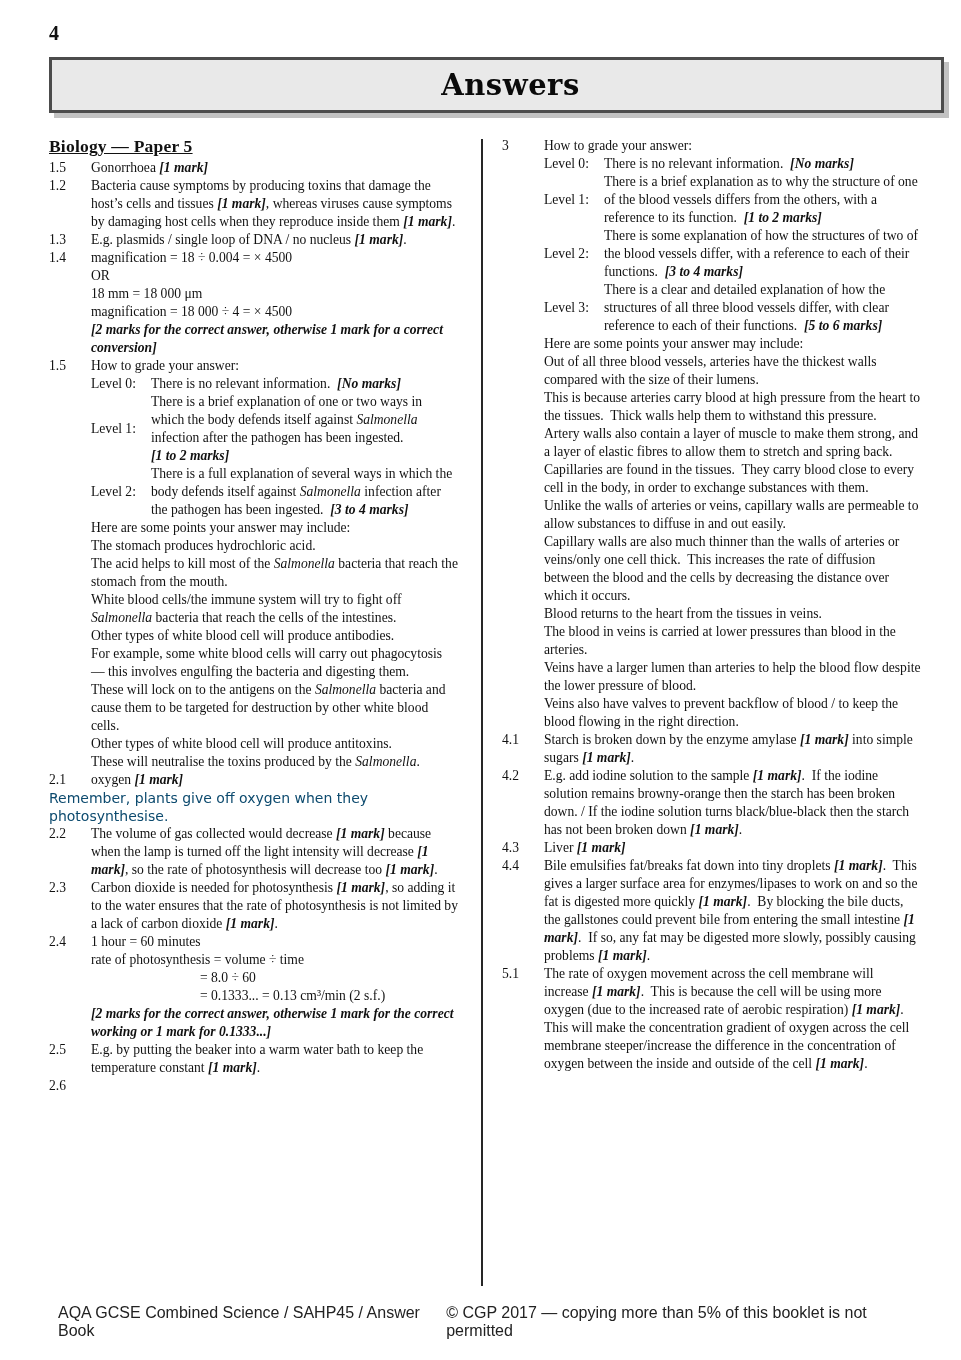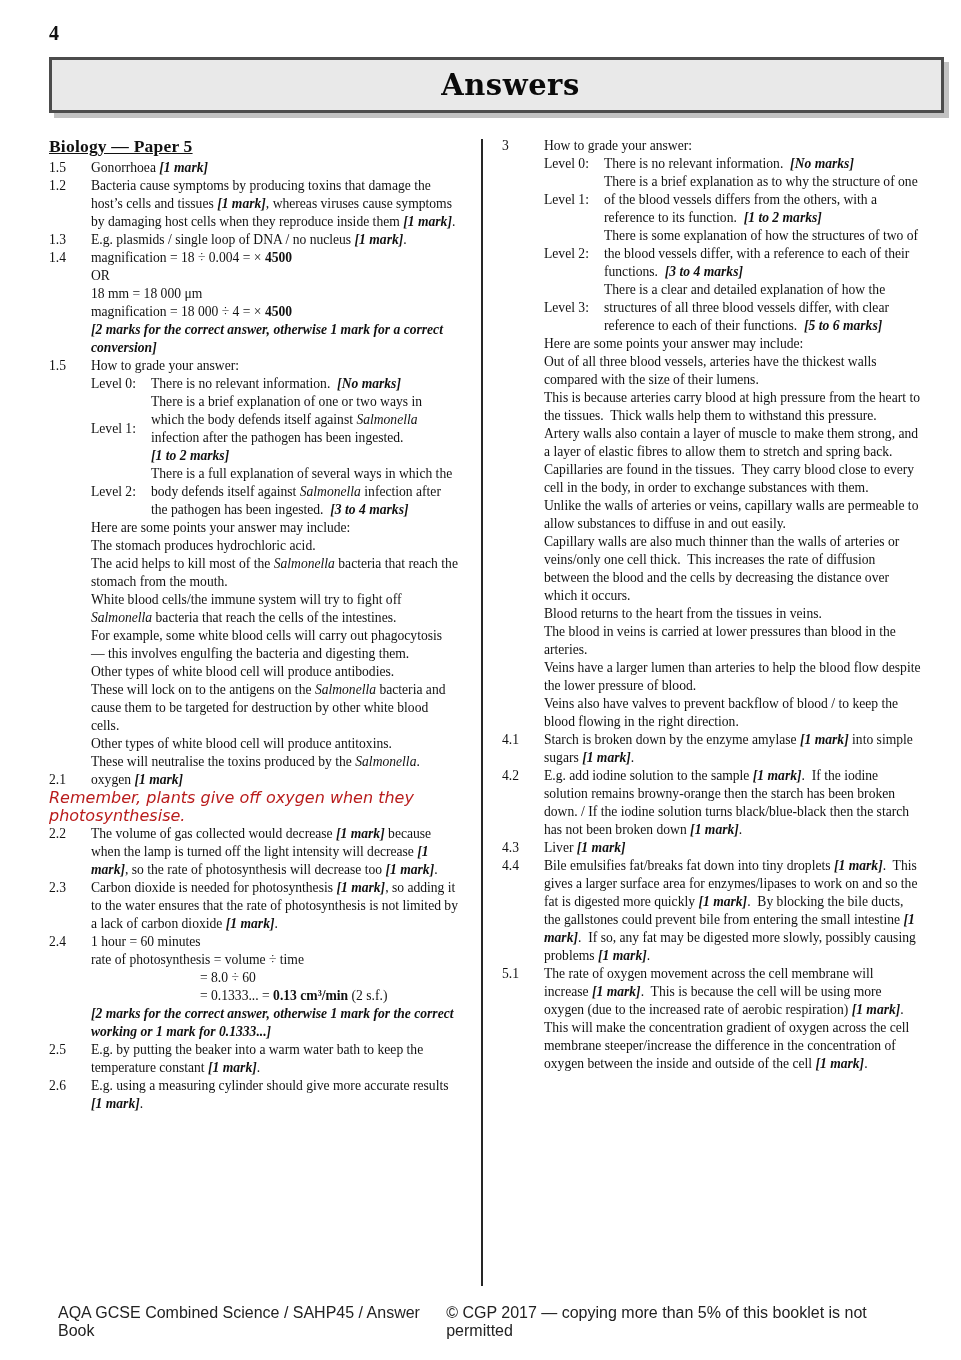--- a/index.html
+++ b/index.html
@@ -36,25 +36,25 @@
   }
   .item{display:flex;align-items:flex-start;}
   .num{width:42px;flex:none;}
   .body{flex:1;min-width:0;}
   .block{white-space:pre-wrap;}
   .block.ind{margin-left:109px;}
   .level{display:flex;align-items:center;}
   .level-label{width:60px;flex:none;}
   .level-body{flex:1;min-width:0;white-space:pre-wrap;}
   .hint{
-    font-family:"DejaVu Sans",sans-serif;font-style:italic;
-    font-size:16px;line-height:18px;color:#b91c1c;white-space:pre-wrap;
+    font-family:"DejaVu Sans",sans-serif;
+    font-size:14px;line-height:18px;color:#0c4a6e;white-space:pre-wrap;
   }
   .s-i{font-style:italic;}
-  .s-b{font-weight:bold;}
+  .s-b{font-weight:normal;}
   .s-bi{font-weight:bold;font-style:italic;}
   .footer{
     position:absolute;left:49px;top:1304px;width:862px;
     display:flex;justify-content:space-between;
     font-family:"Liberation Sans",sans-serif;font-size:16px;color:#222;margin-left:9px;
   }
 </style>
 </head>
 <body>
 
@@ -109,22 +109,22 @@
 </span><span class="s-bi">[1 to 2 marks]</span></div>
           </div>
           <div class="level">
             <span class="level-label">Level 2:</span>
             <div class="level-body"><span>There is a full explanation of several ways in which the body defends itself against </span><span class="s-i">Salmonella</span><span> infection after the pathogen has been ingested.  </span><span class="s-bi">[3 to 4 marks]</span></div>
           </div>
           <div class="block"><span>Here are some points your answer may include:</span></div>
           <div class="block"><span>The stomach produces hydrochloric acid.</span></div>
           <div class="block"><span>The acid helps to kill most of the </span><span class="s-i">Salmonella</span><span> bacteria that reach the stomach from the mouth.</span></div>
           <div class="block"><span>White blood cells/the immune system will try to fight off </span><span class="s-i">Salmonella</span><span> bacteria that reach the cells of the intestines.</span></div>
+          <div class="block"><span>Other types of white blood cell will produce antibodies.</span></div>
           <div class="block"><span>For example, some white blood cells will carry out phagocytosis — this involves engulfing the bacteria and digesting them.</span></div>
-          <div class="block"><span>Other types of white blood cell will produce antibodies.</span></div>
           <div class="block"><span>These will lock on to the antigens on the </span><span class="s-i">Salmonella</span><span> bacteria and cause them to be targeted for destruction by other white blood cells.</span></div>
           <div class="block"><span>Other types of white blood cell will produce antitoxins.</span></div>
           <div class="block"><span>These will neutralise the toxins produced by the </span><span class="s-i">Salmonella</span><span>.</span></div>
         </div>
       </div>
       <div class="item">
         <div class="num">2.1</div>
         <div class="body">
           <div class="block"><span>oxygen </span><span class="s-bi">[1 mark]</span></div>
         </div>
@@ -153,23 +153,20 @@
         </div>
       </div>
       <div class="item">
         <div class="num">2.5</div>
         <div class="body">
           <div class="block"><span>E.g. by putting the beaker into a warm water bath to keep the temperature constant </span><span class="s-bi">[1 mark]</span><span>.</span></div>
         </div>
       </div>
       <div class="item">
         <div class="num">2.6</div>
-        <div class="body">
-          <div class="block"><span>E.g. using a measuring cylinder should give more accurate results </span><span class="s-bi">[1 mark]</span><span>.</span></div>
-        </div>
       </div>
     </div>
 </div>
 
 <div class="divider"></div>
 
 <div class="col" id="col-right">
   <div id="right-items">
       <div class="item">
         <div class="num">3</div>

